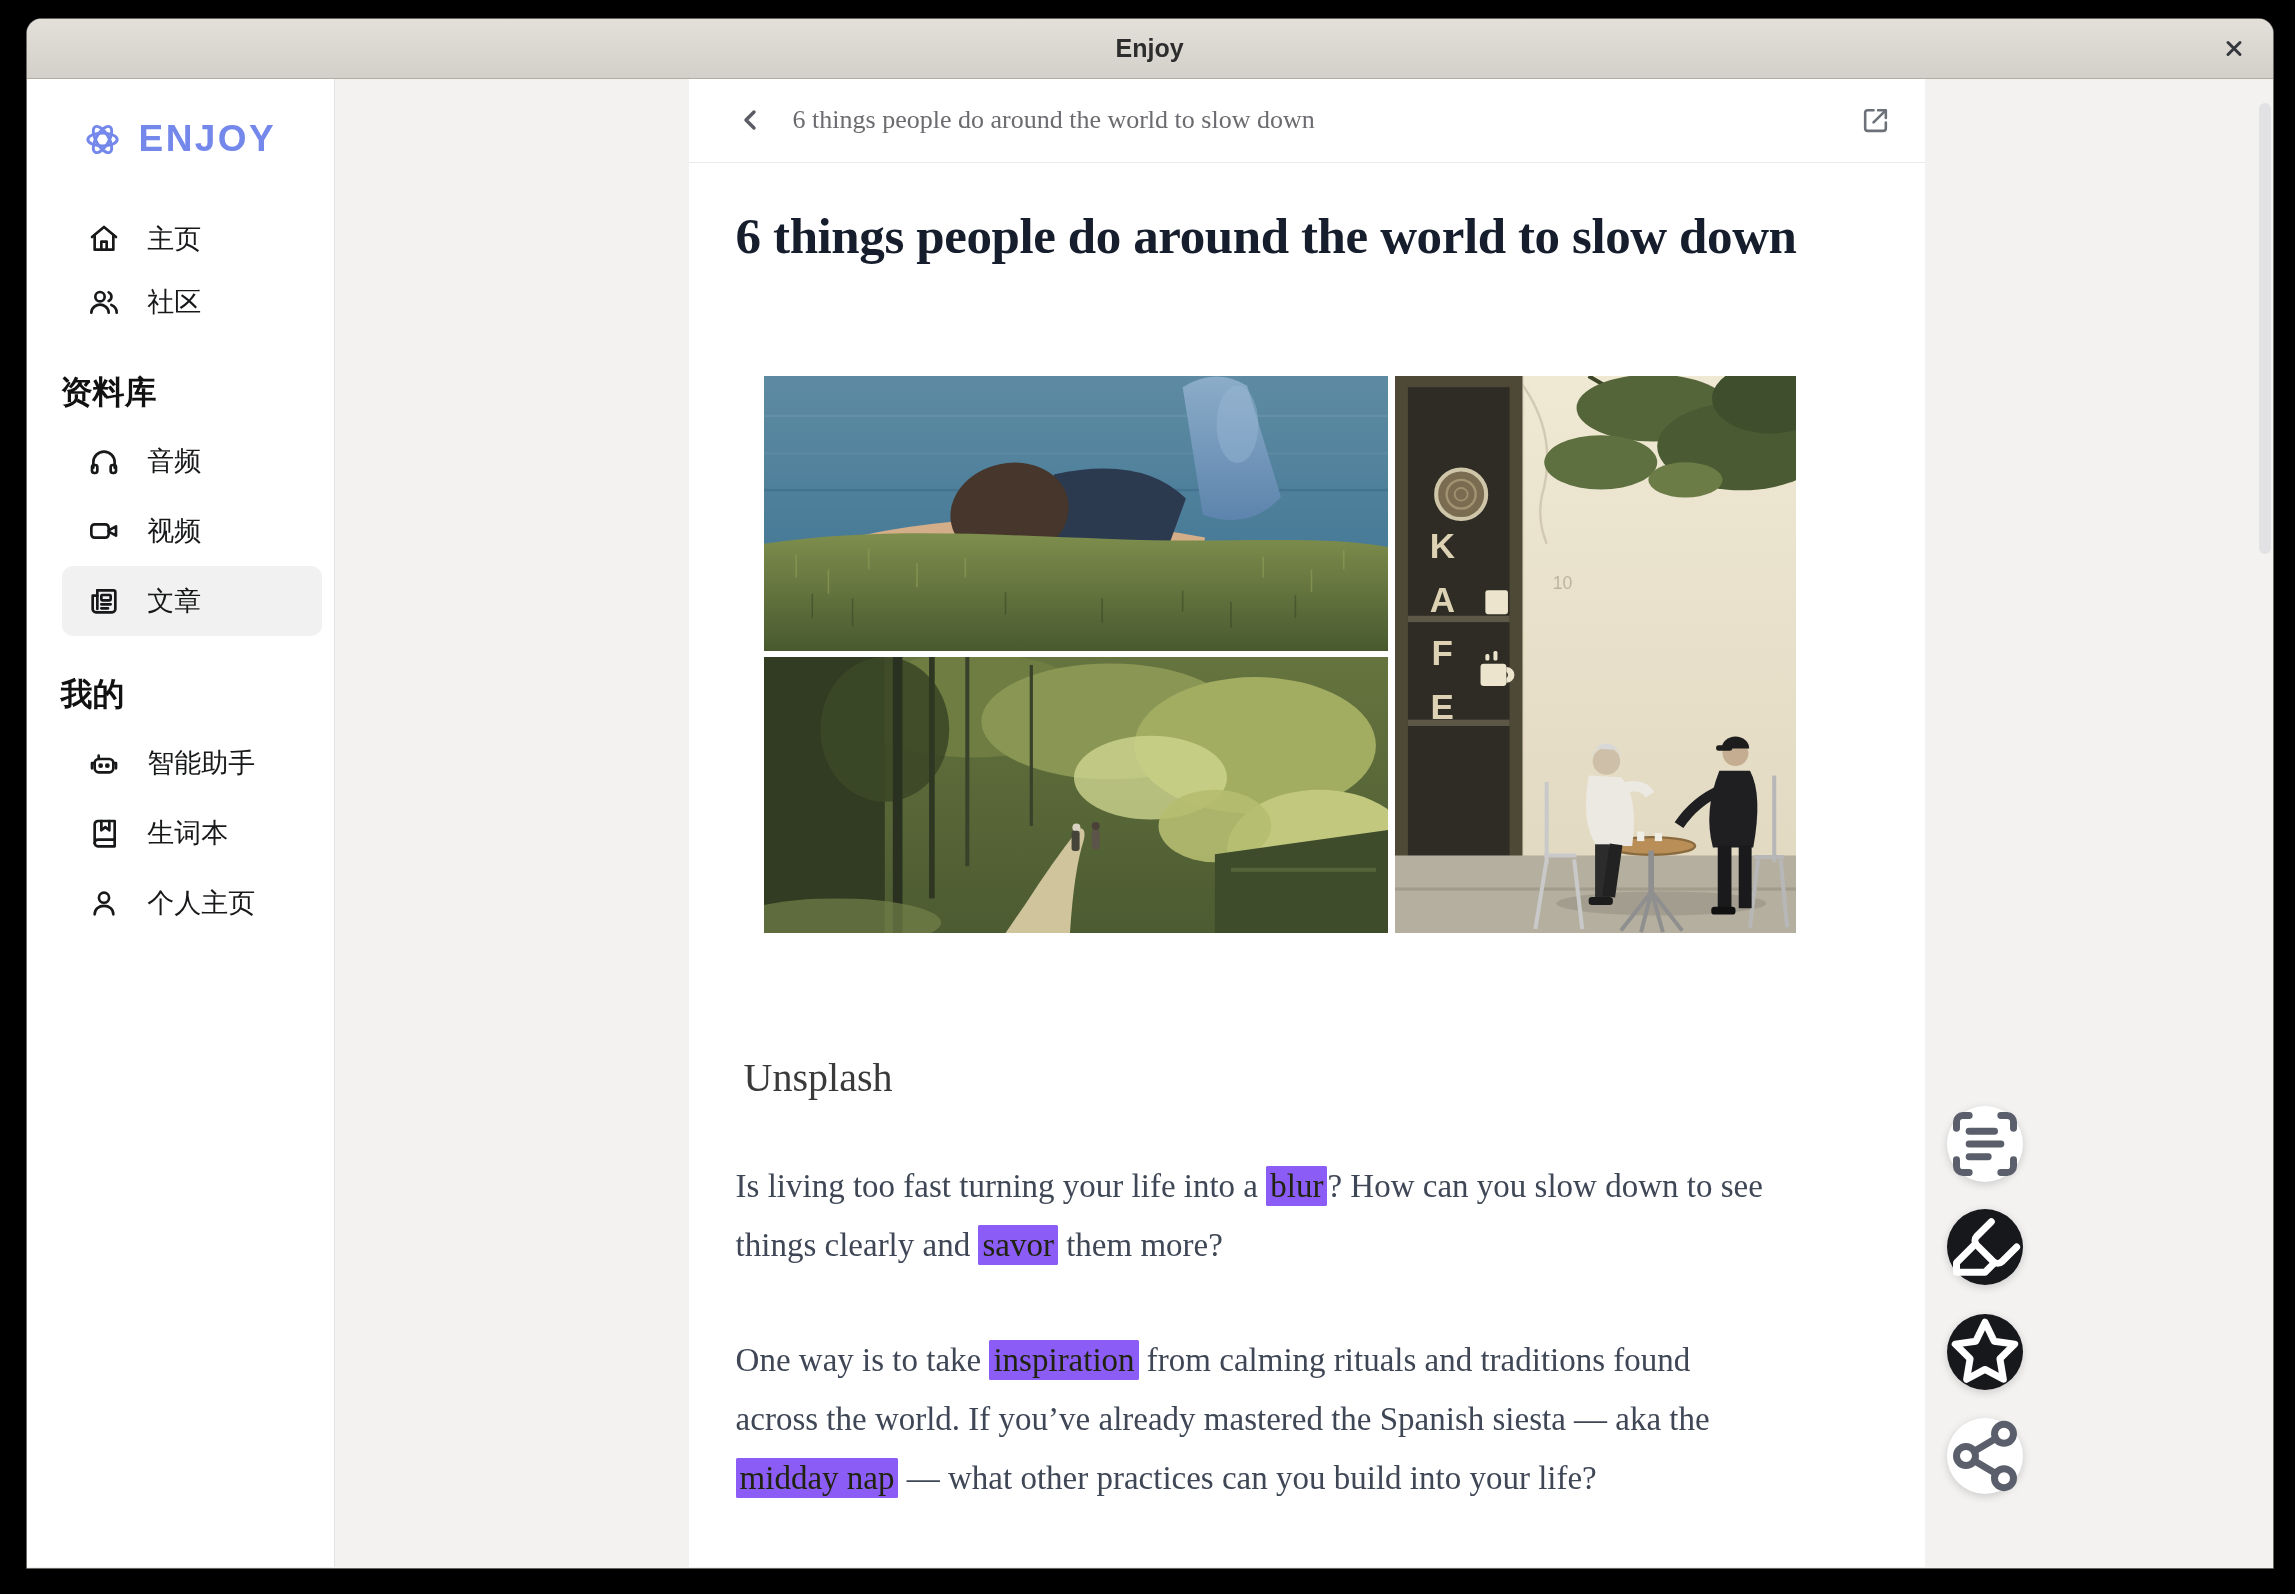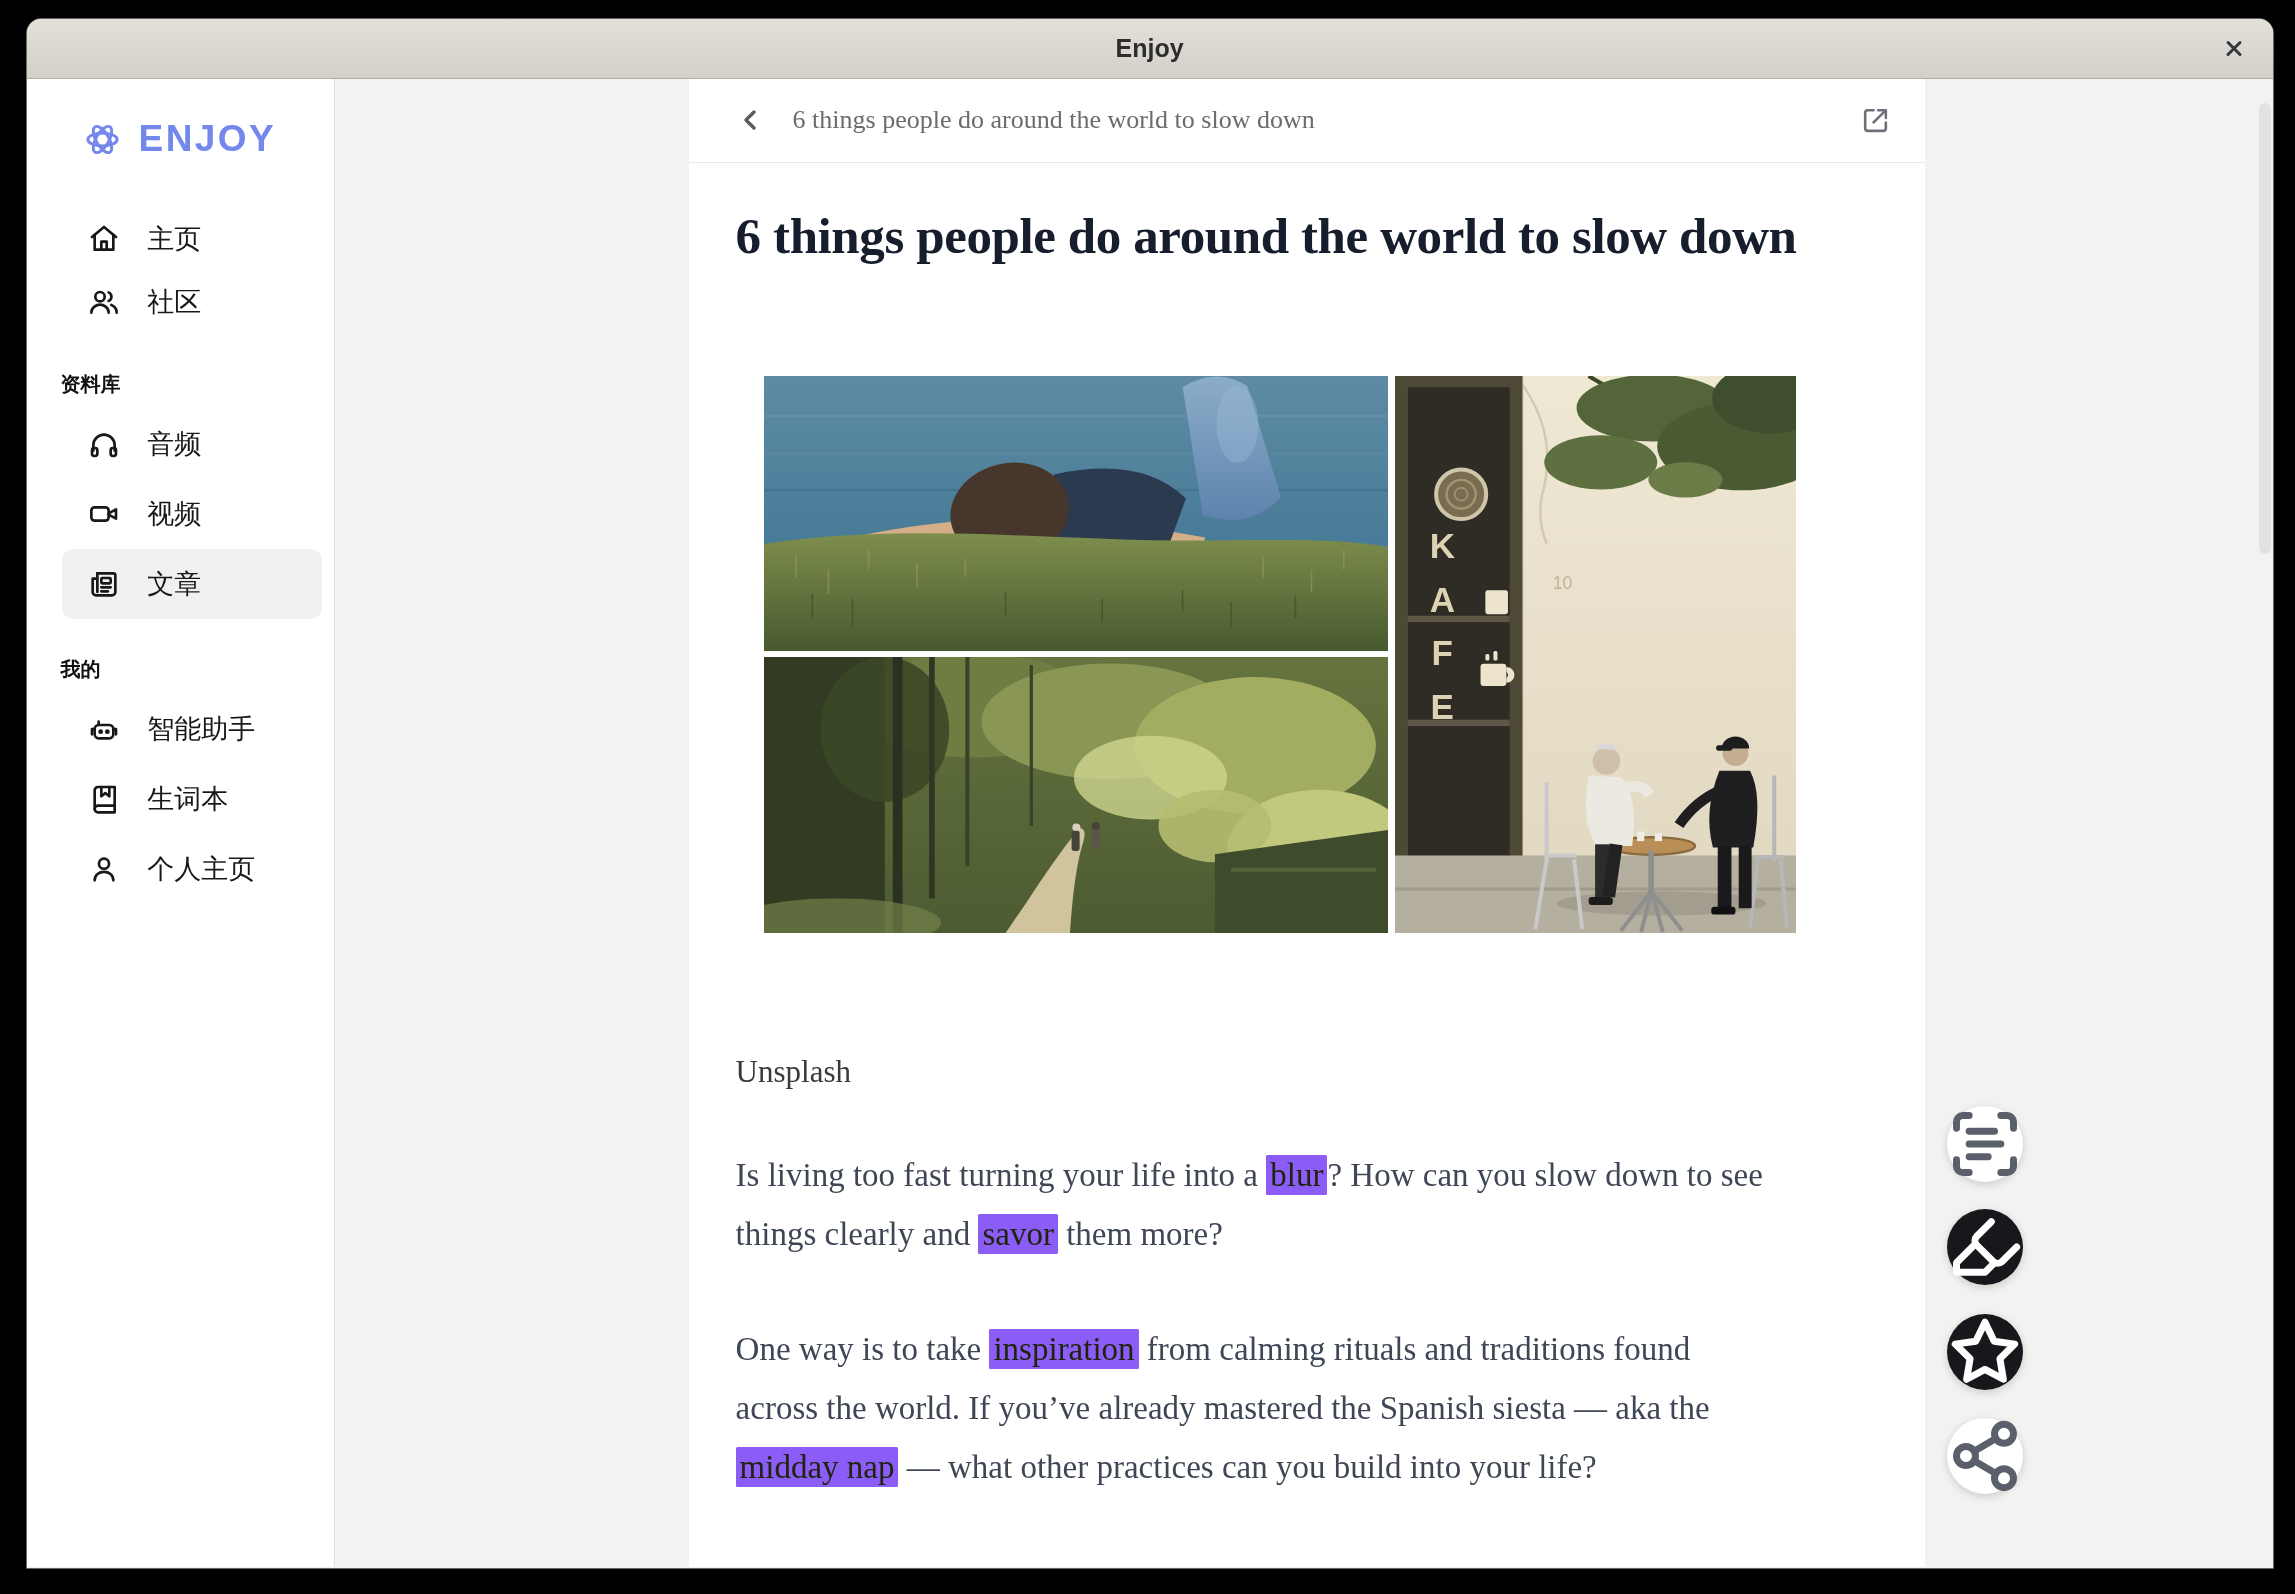--- a/index.html
+++ b/index.html
@@ -25,21 +25,21 @@
   
   .sidebar { width:308px; background:#fff; border-right:1.6px solid #e3e3e3; padding-top:34px; flex:none; }
   .logo { display:flex; align-items:center; gap:13px; margin-left:52px; height:53px; }
   .logo-text { font-size:37px; font-weight:bold; letter-spacing:2.4px; color:#7488ec; }
   .nav { margin-top:42px; }
   .nav-item { display:flex; align-items:center; height:63px; margin:0 11.3px 0 35px;
               padding-left:26.6px; gap:27px; border-radius:11.3px; cursor:pointer;
               color:#17181a; font-size:27px;text-align:center; }
   .nav-item.active { background:#f1f1f1; }
   .nav-item .nicon { width:32px; height:32px; flex:none; display:flex; }
-  .section-header { font-size:20px; font-weight:bold; color:#111; margin:37px 0 11.3px 34px; }
+  .section-header { font-size:32px; font-weight:bold; color:#111; margin:37px 0 11.3px 34px; }
   .group .nav-item { height:70px; }
 
   
   .main { flex:1; position:relative; background:#f3f2f1; }
   .panel { position:absolute; left:354px; top:0; width:1236px; height:100%; background:#fff; }
   .panel-header { height:84px; border-bottom:1.6px solid #e9e9e9;
                   display:flex; align-items:center; padding:0 34px 0 45px; }
   .back-btn { width:32px; height:32px; color:#5c5c64; cursor:pointer; flex:none; display:flex; }
   .breadcrumb { margin-left:27px; font-family:"Liberation Serif","DejaVu Serif",serif;
                 font-size:26px; color:#6b6b70; flex:1;
@@ -58,21 +58,21 @@
   .photo svg { display:block; width:100%; height:100%; }
   .photo-1 { height:275px; }
   .photo-2 { height:276px; }
   .photo-3 { width:401px; height:557px; flex:none; }
   .kafe-sign { position:absolute; left:27px; top:150px; writing-mode:vertical-rl; text-orientation:upright;
                color:#ddd3b4; font-weight:bold; font-size:35px; letter-spacing:14.5px;
                font-family:"Liberation Sans",sans-serif; }
   .wall-number { position:absolute; left:158px; top:197px; color:#bdb49d; font-size:17.7px; }
 
   .caption { margin-top:121px; font-family:"Liberation Serif","DejaVu Serif",serif;
-             font-size:31px; color:#3a3a3a; }
+             font-size:40px; color:#3a3a3a;margin-left:8px; }
   .para { margin-top:56px; width:1039px; font-family:"Liberation Serif","DejaVu Serif",serif;
           font-size:33px; line-height:59px; color:#3f4756; }
   .hl { background:#8b5cf6; color:#20240f; padding:2.4px 4px; border-radius:1.6px; cursor:pointer; }
 
   
   .scroll-thumb { position:absolute; right:1.6px; top:24px; width:12px; height:451px;
                   border-radius:6.4px; background:#e2e2e4; }
 
   
   .fab { position:absolute; left:1920px; width:76px; height:76px; border-radius:50%;

